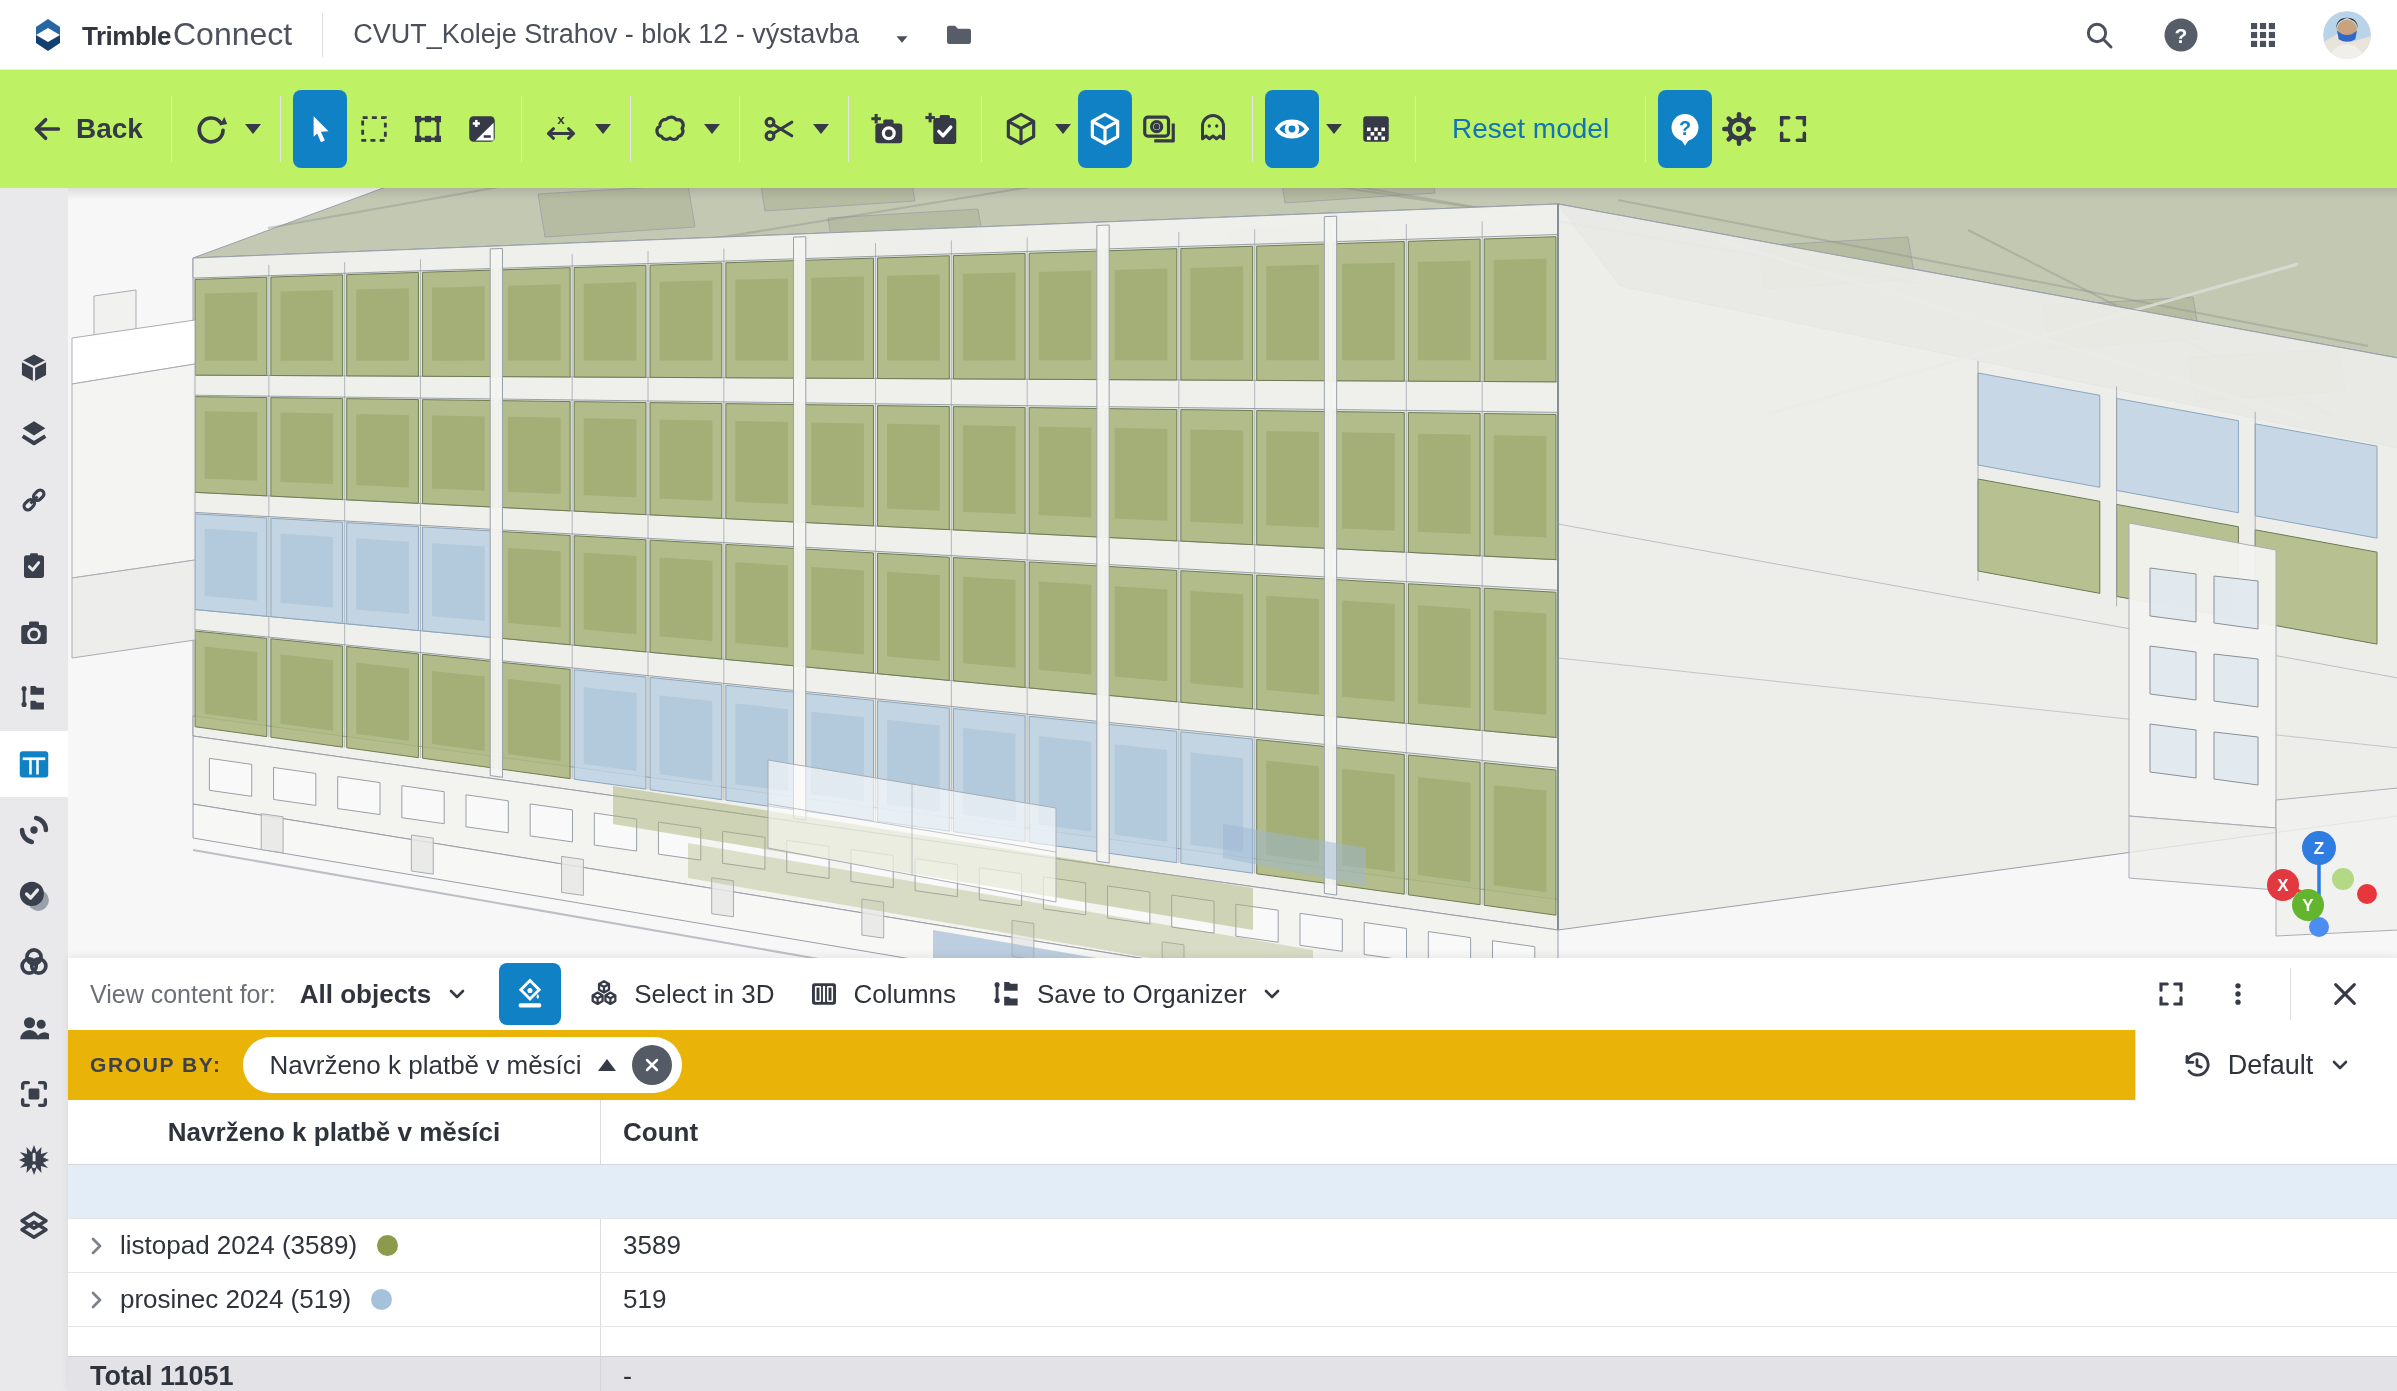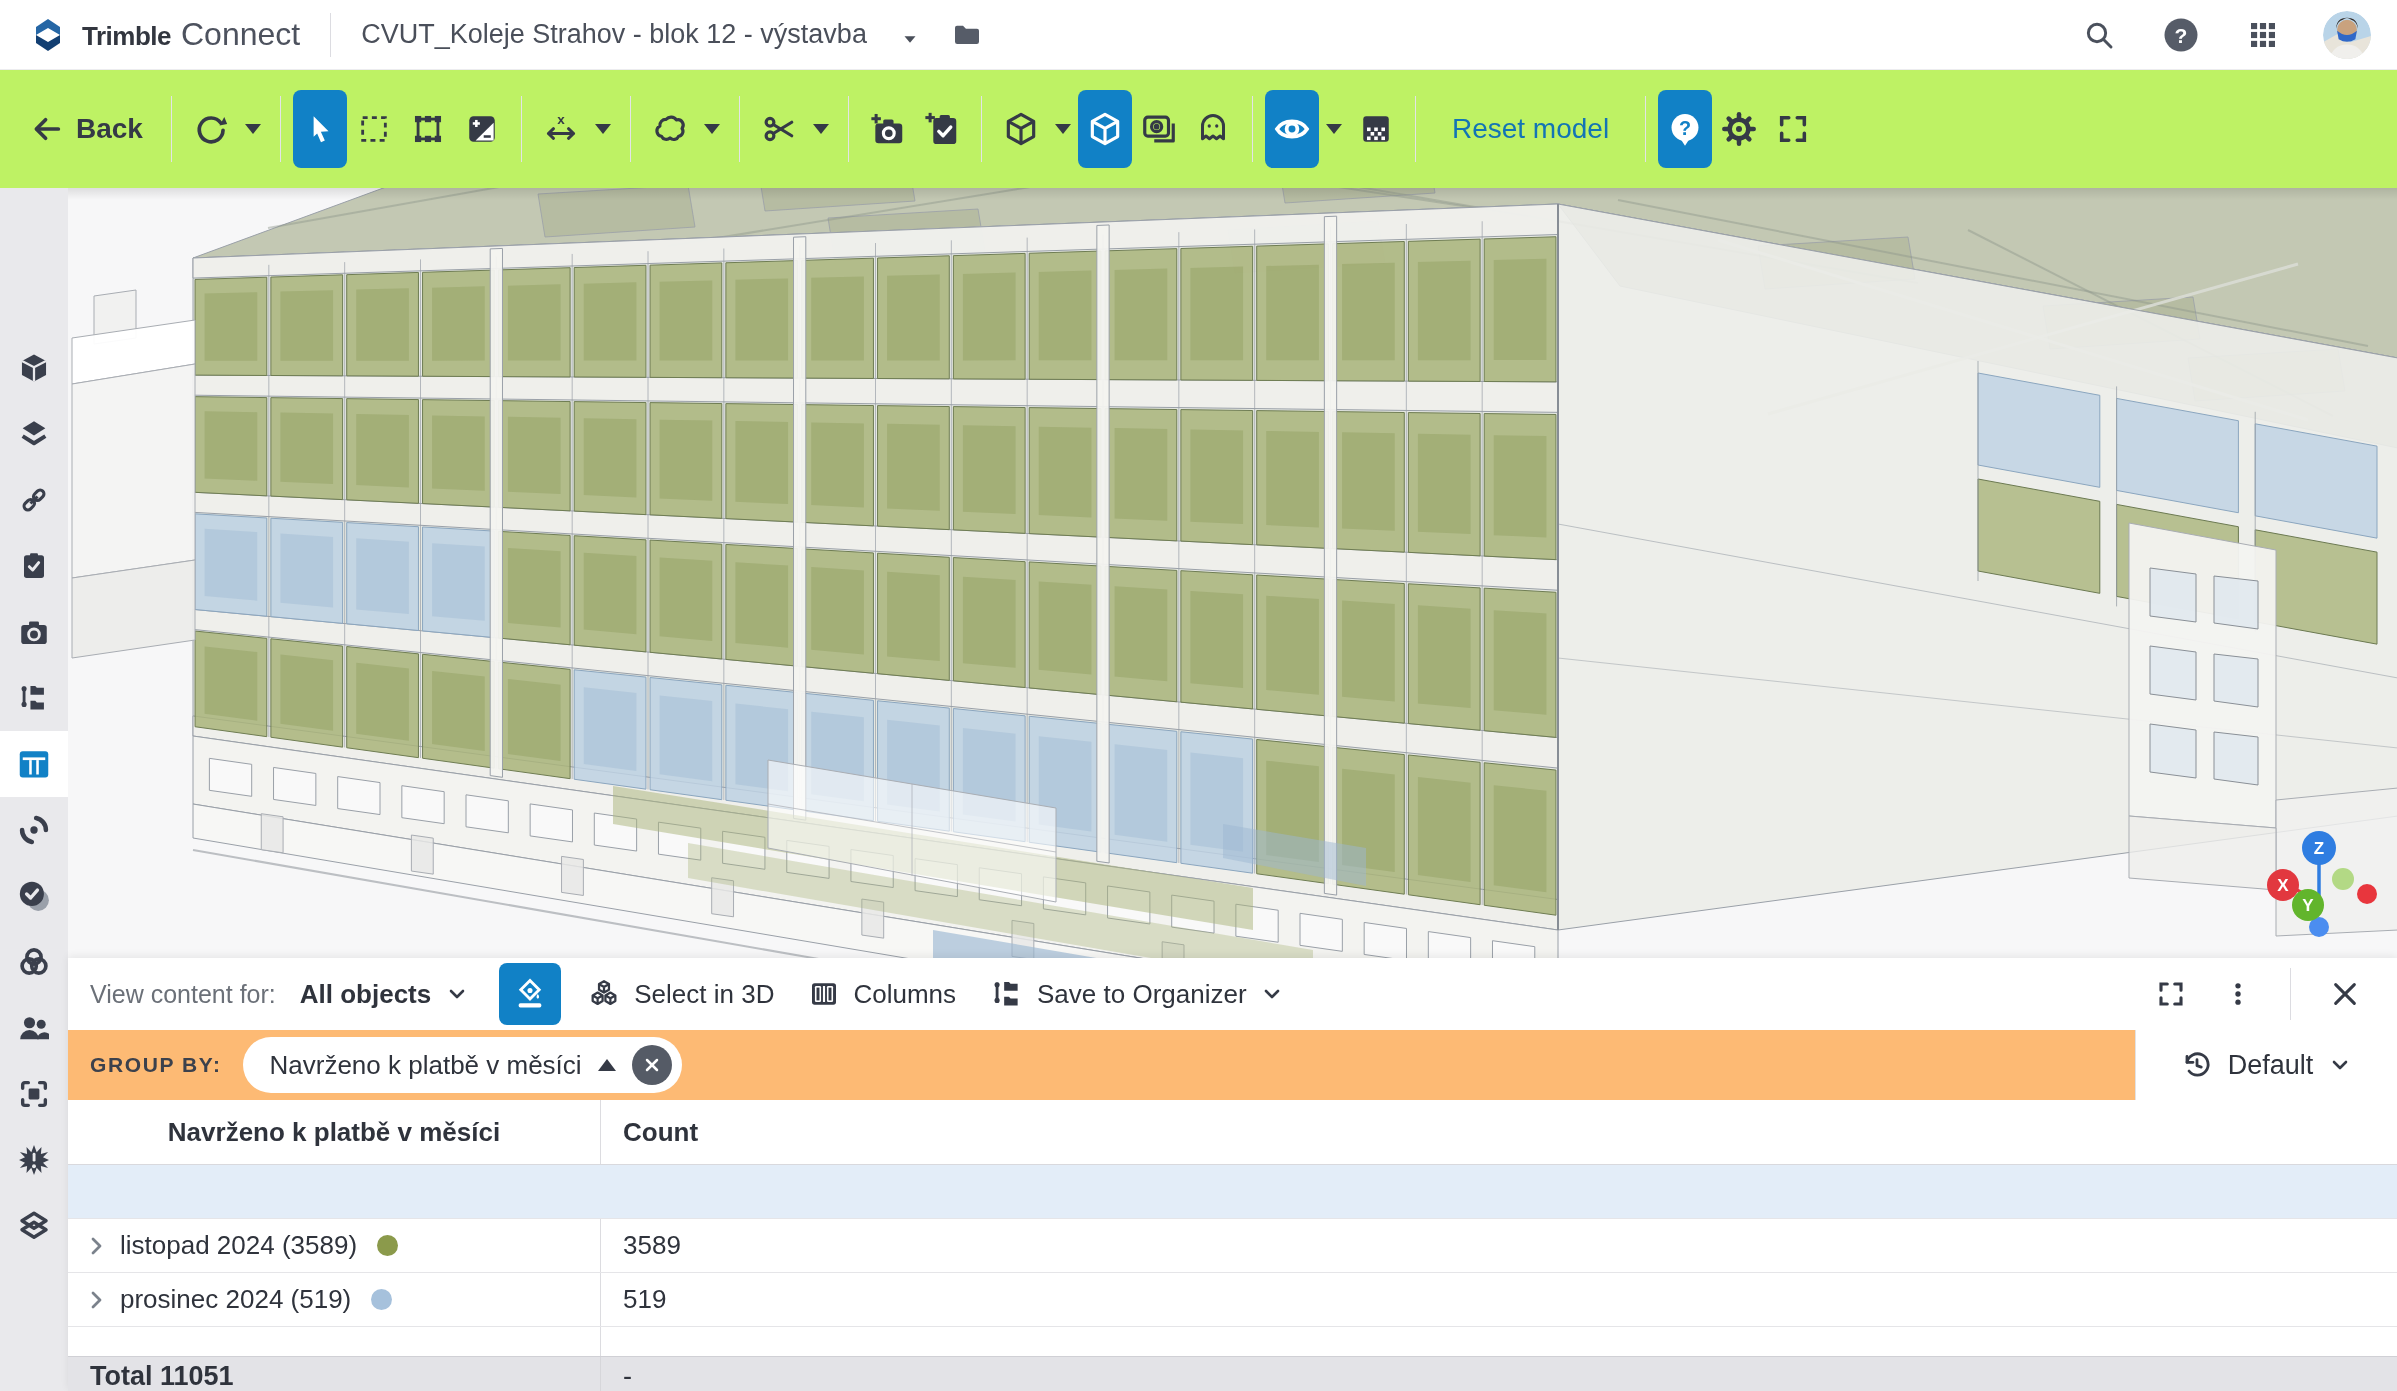--- a/index.html
+++ b/index.html
@@ -6,21 +6,21 @@
   .app{position:relative;width:2397px;height:1391px;overflow:hidden;
        font-family:"Liberation Sans",sans-serif;color:#2f333c;background:#fff;}
   svg{display:block}
   .ic{flex:0 0 auto}
 
   
   .topbar{position:absolute;left:0;top:0;right:0;height:70px;display:flex;align-items:center;
           padding:0 26px;box-sizing:border-box;background:#fff;border-bottom:1px solid #ececef;z-index:5;}
   .logo{display:flex;align-items:center;gap:12px;cursor:pointer}
   .brand-a{font-size:26px;font-weight:700;color:#32363f;letter-spacing:-0.5px}
-  .brand-b{font-size:32px;font-weight:400;color:#4d525e;margin-left:10px}
+  .brand-b{font-size:32px;font-weight:400;color:#4d525e;margin-left:2px}
   .hdr-div{width:1px;height:44px;background:#dcdce1;margin:0 30px}
   .project{display:flex;align-items:flex-end;gap:32px;background:none;border:none;cursor:pointer;
            font-family:inherit;font-size:27px;color:#4a4f5a;padding:0}
   .folder-btn{margin-left:30px;background:none;border:none;cursor:pointer;color:#565c68;padding:0}
   .sp{flex:1}
   .hbtn{background:none;border:none;cursor:pointer;color:#4a505c;padding:0;margin-left:48px;display:flex;align-items:center}
   .avatar{width:48px;height:48px;border-radius:50%;overflow:hidden;margin-left:44px;cursor:pointer;flex:0 0 auto}
 
   
   .toolbar{position:absolute;left:0;top:70px;right:0;height:118px;display:flex;align-items:center;
@@ -62,21 +62,21 @@
   .searchbox input{flex:1;border:none;outline:none;font-family:inherit;font-size:27px;color:#2f333c;background:transparent}
   .searchbox input::placeholder{font-style:italic;color:#9aa0ab}
   .clear-btn{background:none;border:none;cursor:pointer;color:#353a46;padding:0;display:flex}
   .bucket-btn{width:62px;height:62px;border:none;border-radius:8px;background:#1181c6;color:#fff;
               display:flex;align-items:center;justify-content:center;cursor:pointer;margin-left:6px}
   .pact{display:flex;align-items:center;gap:13px;background:none;border:none;cursor:pointer;
         font-family:inherit;font-size:26px;color:#2f333c;padding:0 8px}
   .pico{background:none;border:none;cursor:pointer;color:#353a46;padding:0 10px;display:flex}
   .bdiv{width:1px;height:52px;background:#dcdce1;margin:0 10px}
 
-  .grouprow{height:70px;background:#fdba74;display:flex;align-items:center;padding:0 0 0 22px;box-sizing:border-box}
+  .grouprow{height:70px;background:#eab308;display:flex;align-items:center;padding:0 0 0 22px;box-sizing:border-box}
   .gb-label{font-size:21px;font-weight:700;letter-spacing:1.6px;color:#3c414c}
   .chip{height:56px;background:#fff;border-radius:28px;display:flex;align-items:center;gap:16px;
         margin-left:22px;padding:0 10px 0 26px;cursor:pointer}
   .chip-text{font-size:26px;color:#2f333c}
   .chip-x{width:40px;height:40px;border-radius:50%;background:#555b66;border:none;cursor:pointer;
           display:flex;align-items:center;justify-content:center;color:#fff;padding:0}
   .preset{margin-left:auto;height:70px;width:262px;background:#fff;border-left:1px solid #e2e2e5;
           display:flex;align-items:center;justify-content:center;gap:15px;border-top:none;border-right:none;border-bottom:none;
           cursor:pointer;font-family:Liberation Sans, sans-serif;font-size:27px;color:#2f333c}
 

